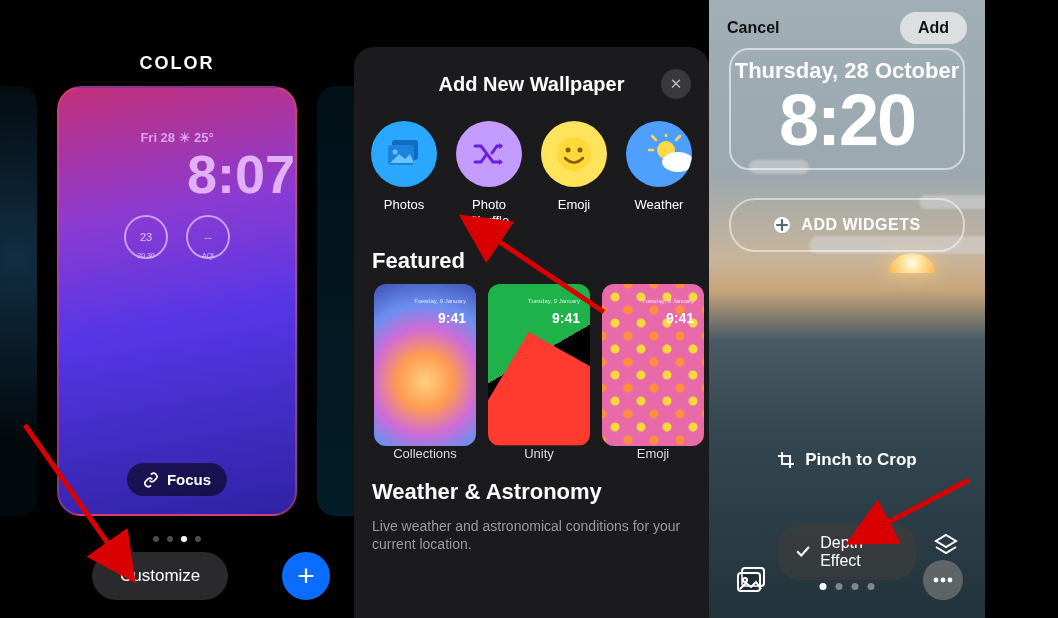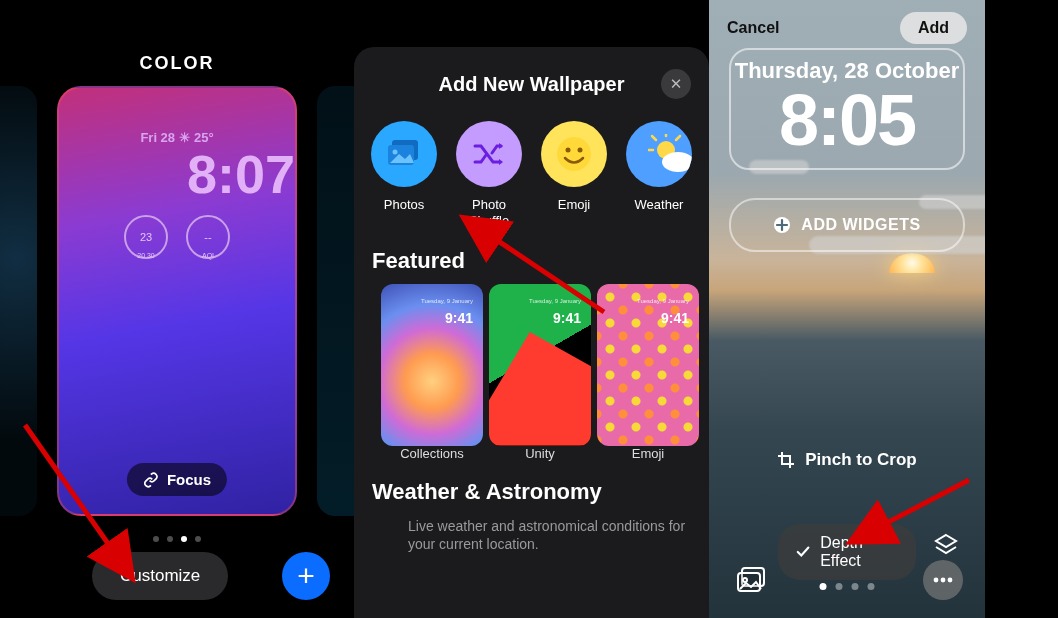--- a/index.html
+++ b/index.html
@@ -36,31 +36,31 @@
   .cat-row { display: flex; justify-content: space-between; padding: 22px 12px 0 12px; }
   .cat-item { width: 76px; text-align: center; }
   .cat-circle { width: 66px; height: 66px; border-radius: 50%; margin: 0 auto 10px auto; display: flex; align-items: center; justify-content: center; font-size: 30px; }
   .cat-label { font-size: 13px; line-height: 1.25; }
   .c-photos { background: #2aa8ff; color: #0763b6; }
   .c-shuffle { background: #c49bff; color: #6a1ee0; }
   .c-emoji { background: #ffe35b; }
   .c-weather { background: #4e9fff; overflow: hidden; }
   .c-weather svg { transform: translateX(14px); }
   .section-h { font-size: 22px; font-weight: 700; padding: 18px 18px 10px 18px; }
-  .feat-row { display: flex; gap: 6px; padding: 0 27px; justify-content: space-between; }
+  .feat-row { display: flex; gap: 12px; padding: 0 20px; justify-content: space-between; }
   .feat-item { width: 102px; }
   .feat-thumb { width: 102px; height: 162px; border-radius: 12px; overflow: hidden; position: relative; }
   .feat-label { font-size: 13px; text-align: center; color: #ddd; }
   .thumb-time { position: absolute; top: 26px; right: 10px; font-size: 14px; font-weight: 700; color: #fff; text-align: right; }
   .thumb-date { position: absolute; top: 14px; right: 10px; font-size: 6px; color: rgba(255,255,255,.8); }
   .th1 { background: radial-gradient(circle at 50% 60%, #ffd080 0%, #ff9b50 25%, #cf6bd6 48%, #6a8ff0 70%, #3f51b5 100%); }
   .th2 { background: linear-gradient(150deg,#1fb24a 0 45%, transparent 45%), linear-gradient(#000 0 100%); }
   .th2::after { content:''; position:absolute; left:0; bottom:0; width:100%; height:70%; background:#ff3a2f; clip-path: polygon(0 100%,100% 100%,100% 30%,40% 0,0 60%); }
   .th3 { background: #e96aa8; background-image: radial-gradient(circle, #f7d938 4px, transparent 5px), radial-gradient(circle, #ff8f3a 4px, transparent 5px); background-size: 26px 26px, 26px 26px; background-position: 0 0, 13px 13px; }
-  .subtext { font-size: 14px; color: #9a9a9d; padding: 2px 2px 12px 18px; line-height: 1.35; margin-left: 36px; }
+  .subtext { font-size: 14px; color: #9a9a9d; padding: 2px 2px 12px 18px; line-height: 1.35; }
   .arrow2 { position: absolute; left: 105px; top: 165px; pointer-events: none; z-index: 10; }
 
   
   .s3-bg { position: absolute; inset: 0; background: linear-gradient(#a0aeb6 0%, #9ba8af 28%, #c9b49a 42%, #c7a57a 47%, #4a5a64 55%, #344650 70%, #22333c 100%); }
   .sun { position: absolute; left: 180px; top: 253px; width: 46px; height: 20px; border-radius: 50% 50% 0 0 / 100% 100% 0 0; background: radial-gradient(circle,#fffbe8 0%,#ffe29a 40%,#ffb550 100%); box-shadow: 0 0 20px #ffd27a; }
   .cloud { position:absolute; width:60px; height:14px; background: rgba(210,210,210,.6); border-radius: 20px; filter: blur(1px); }
   .s3-top { position: absolute; top: 12px; left: 0; right: 0; display: flex; justify-content: space-between; padding: 0 18px; align-items: center; }
   .s3-btn-flat { font-size: 16px; font-weight: 600; color: #111; }
   .s3-btn-pill { background: rgba(230,230,230,.85); color: #111; padding: 7px 18px; border-radius: 18px; font-size: 16px; font-weight: 600; }
   .s3-datebox { position: absolute; top: 48px; left: 20px; right: 20px; border: 2px solid rgba(255,255,255,.55); border-radius: 20px; text-align: center; padding: 8px 0; }
@@ -233,21 +233,21 @@
     <div class="cloud" style="left:40px; top:160px;"></div>
     <div class="cloud" style="left:210px; top:195px; width:90px;"></div>
     <div class="cloud" style="left:100px; top:236px; width:200px; height:18px;"></div>
   </div>
   <div class="s3-top">
     <div class="s3-btn-flat">Cancel</div>
     <div class="s3-btn-pill">Add</div>
   </div>
   <div class="s3-datebox">
     <div class="s3-date">Thursday, 28 October</div>
-    <div class="s3-time">8:05</div>
+    <div class="s3-time">8:20</div>
   </div>
   <div class="s3-addw">
     <svg width="18" height="18" viewBox="0 0 18 18">
         <circle cx="9" cy="9" r="8" fill="#fff"></circle>
         <path d="M9 4v10M4 9h10" stroke="#4e6b77" stroke-width="2.2" stroke-linecap="round"></path>
       </svg>
     <span>ADD WIDGETS</span>
   </div>
   <div class="pinch">
     <svg width="18" height="18" viewBox="0 0 18 18" fill="none" stroke="#fff" stroke-width="2">

